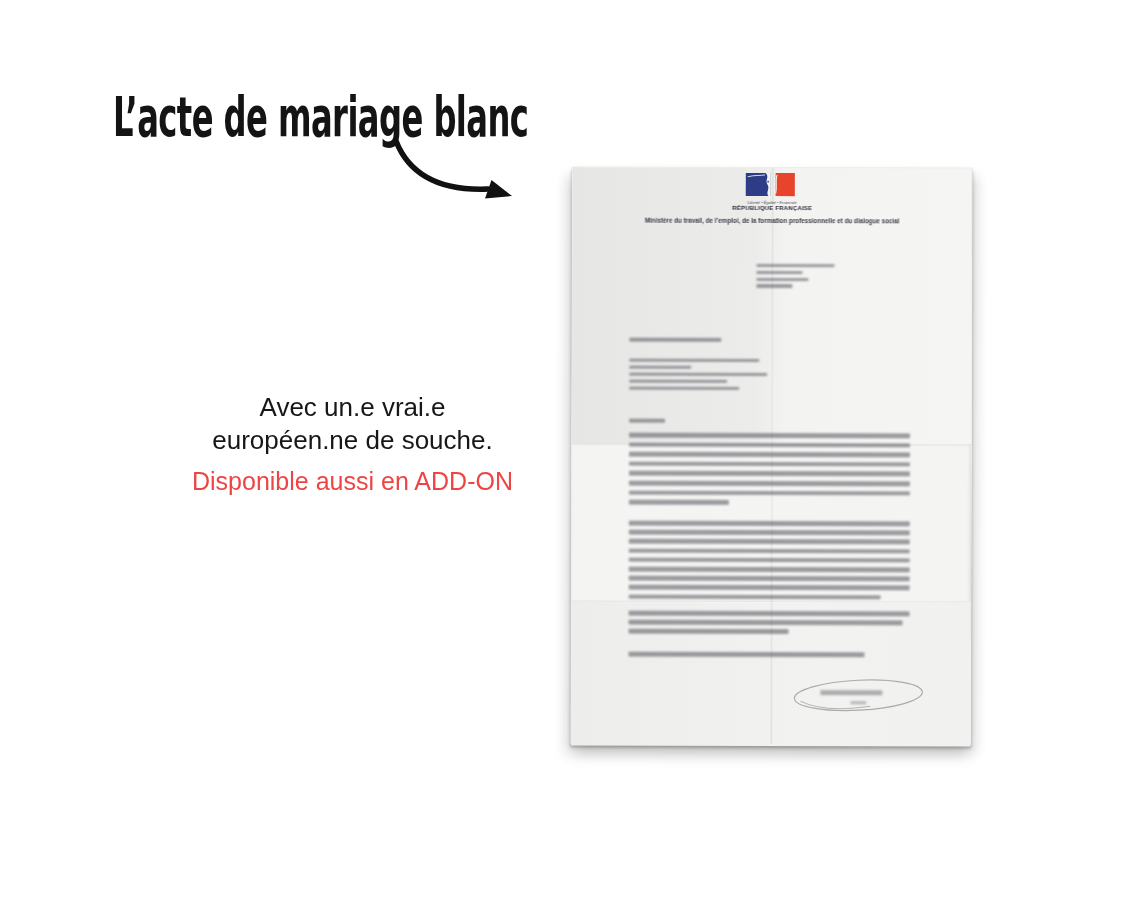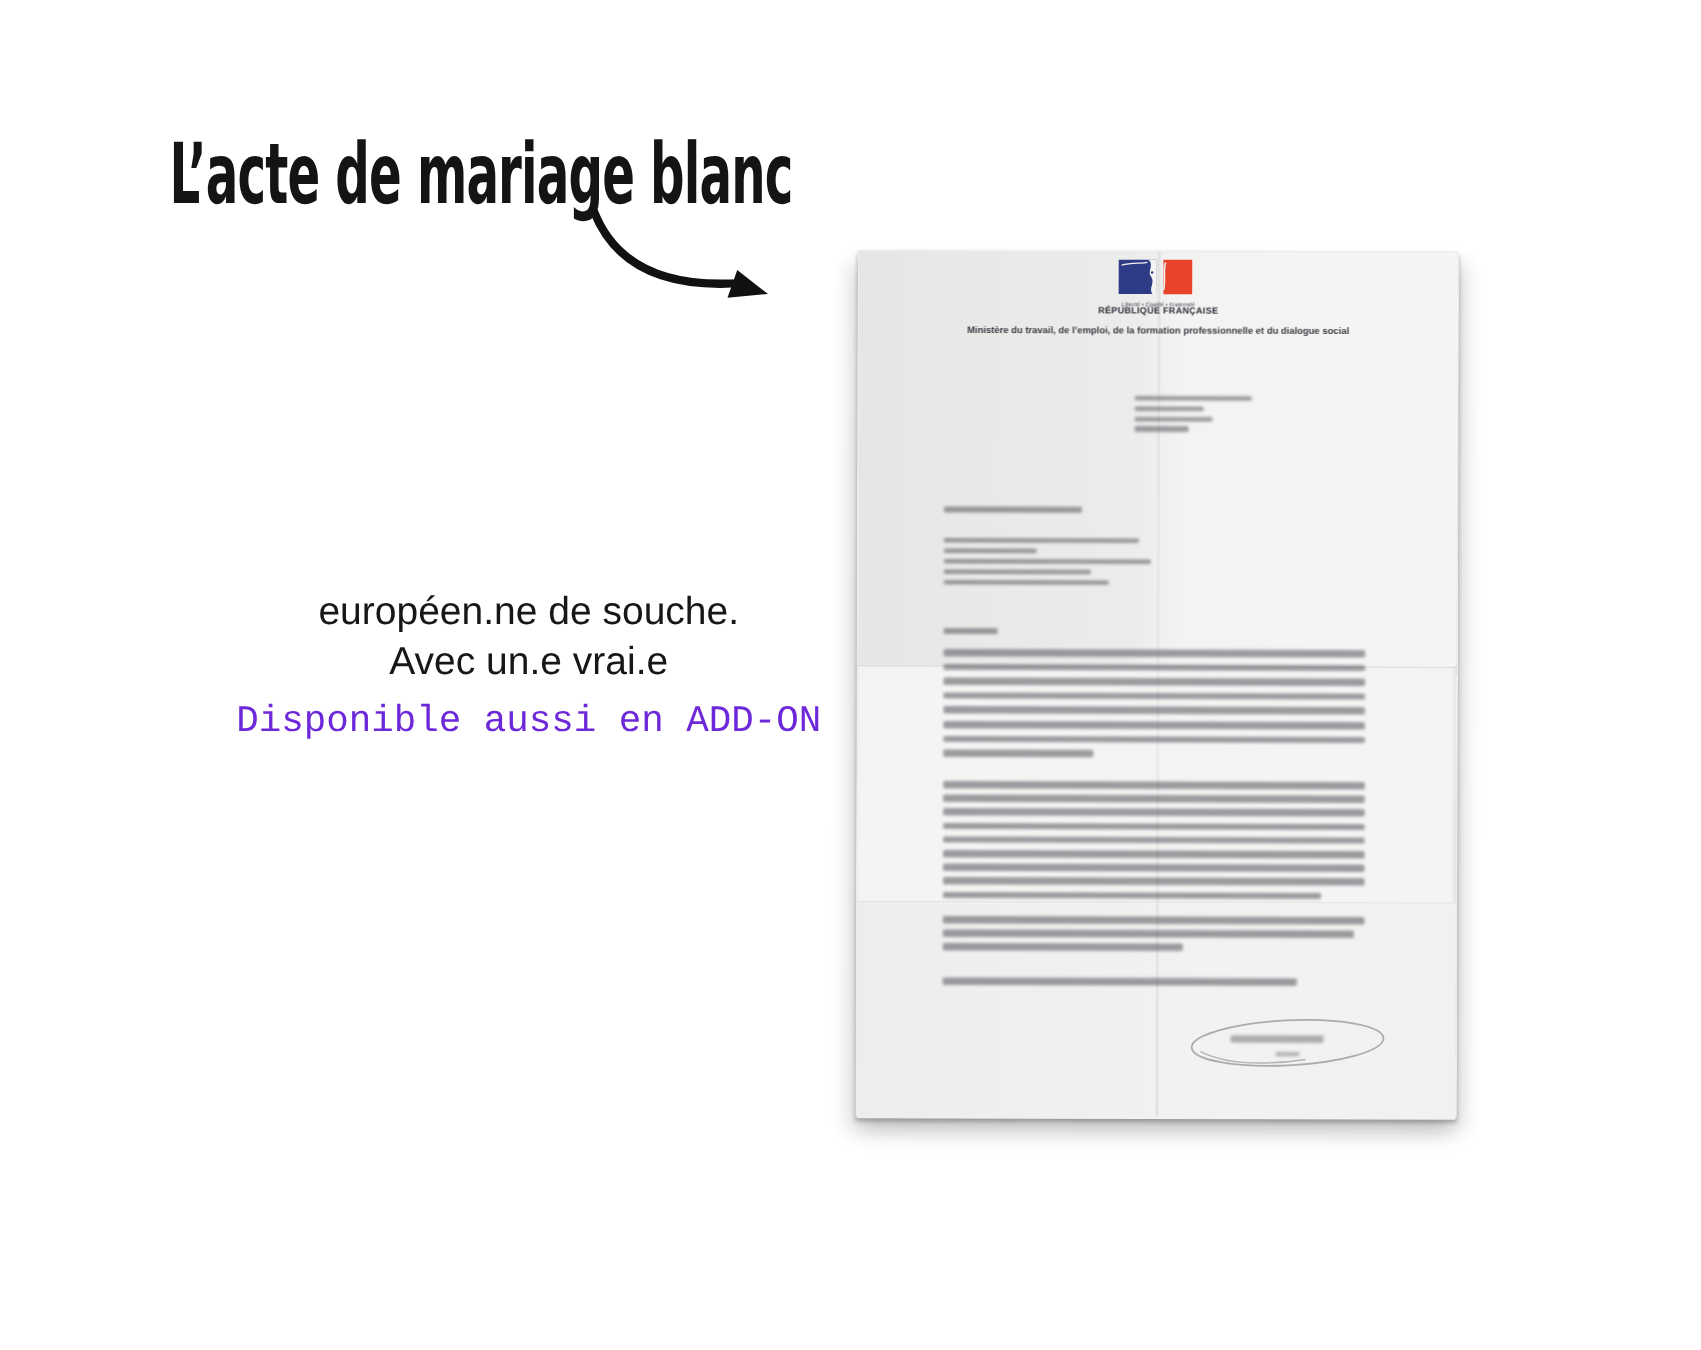--- a/index.html
+++ b/index.html
@@ -107,25 +107,25 @@
 <div class="stage">
 
   <h1 class="title">L’acte de mariage blanc</h1>
 
   <svg class="arrow" viewBox="0 0 132 78" aria-hidden="true">
     <path d="M8,7 Q28,58 100,55"></path>
     <polygon points="124,62 97,64.5 103.5,46"></polygon>
   </svg>
 
   <div class="tagline">
+    <div>Avec un.e vrai.e</div>
     <div>européen.ne de souche.</div>
-    <div>Avec un.e vrai.e</div>
   </div>
 
-  <div class="promo" style="color: #6d28d9; font-family: Liberation Mono, monospace;">Disponible aussi en ADD-ON</div>
+  <div class="promo" style="color: #ef4444;">Disponible aussi en ADD-ON</div>
 
   <div class="letter">
     <div class="tone tone-top"></div>
     <div class="tone tone-bottom"></div>
     <div class="fold-v"></div>
     <div class="fold-h fold-h1"></div>
     <div class="fold-h fold-h2"></div>
 
     <div class="letterhead">
       <svg class="marianne" viewBox="0 0 58 26" aria-hidden="true">

